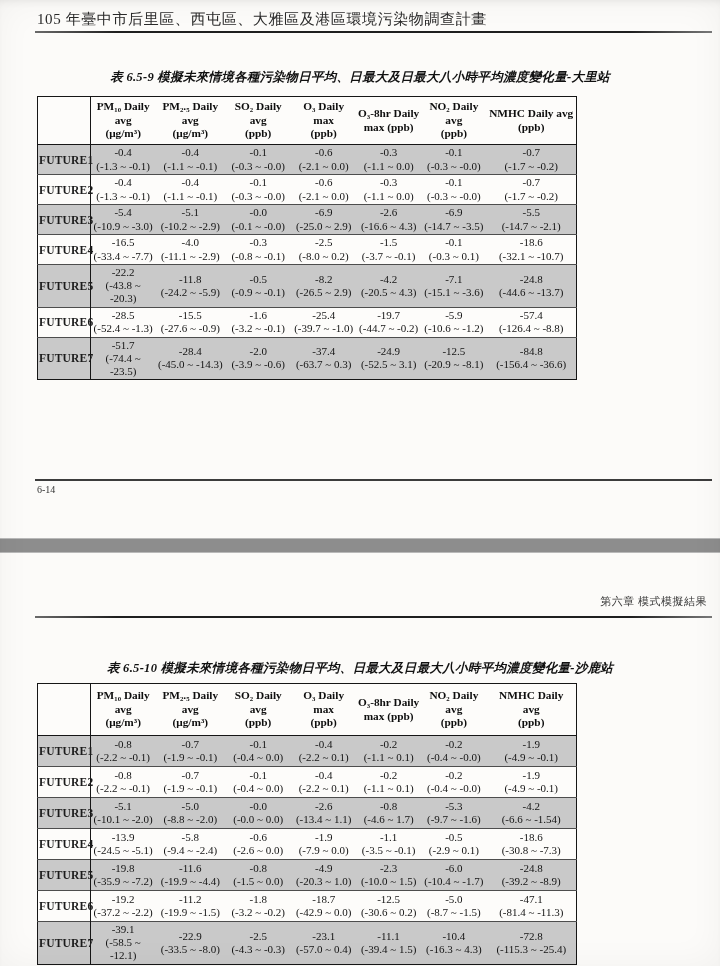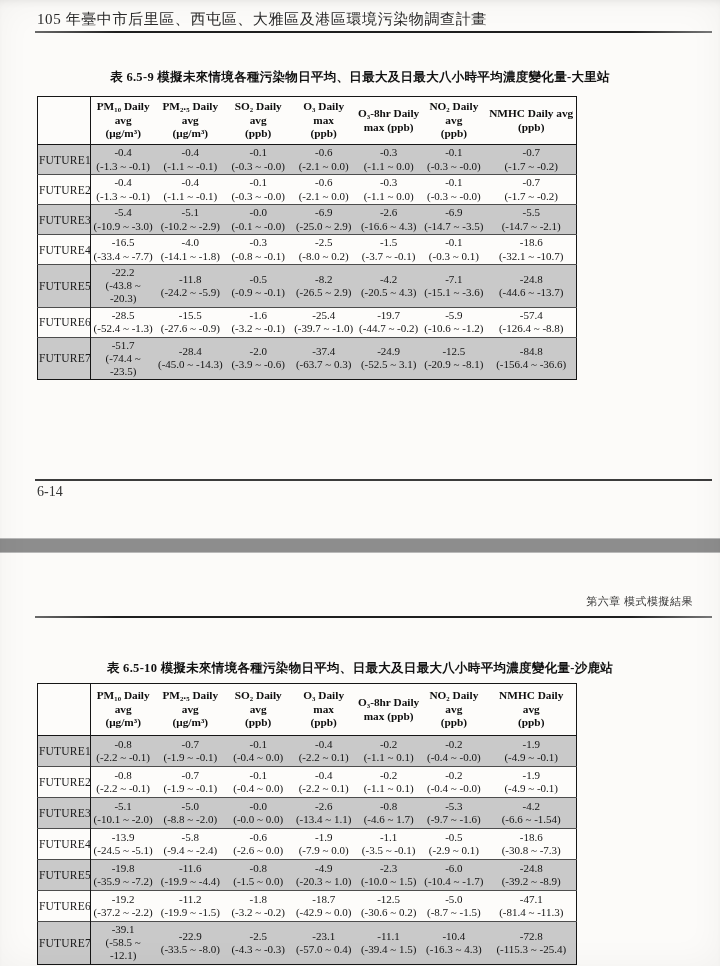--- a/index.html
+++ b/index.html
@@ -17,44 +17,44 @@
   }
   .doc-header {
     position:absolute; top:10px; left:37px;
     font-size:15px; letter-spacing:0.6px; color:#2a2a2a;
   }
   .rule { position:absolute; left:35px; width:677px; height:2px;
     background:linear-gradient(90deg,#6a6a6a,#1f1f1f 12%,#1f1f1f 88%,#7a7a7a); }
   .rule-top1 { top:31px; }
   .rule-top2 { top:616px; }
   .footer-rule { position:absolute; top:479px; left:35px; width:677px; height:1.5px; background:#3c3c3c; }
-  .page-num { position:absolute; top:484px; left:37px; font-size:14px; color:#333; }
+  .page-num { position:absolute; top:484px; left:37px; font-size:10px; color:#333; }
   .page-divider { position:absolute; top:538px; left:0; width:720px; height:15px;
     background:#8d8d8d; border-top:1px solid #b9b9b9; border-bottom:1px solid #b9b9b9; box-sizing:border-box; }
-  .chapter-header { position:absolute; top:594px; right:27px; font-size:11px; color:#383838; letter-spacing:0.5px; }
+  .chapter-header { position:absolute; top:594px; right:13px; font-size:11px; color:#383838; letter-spacing:0.5px; }
   .tbl-title {
     position:absolute; left:0; width:720px; text-align:center;
-    font-weight:bold; font-size:12.5px; letter-spacing:0.3px; color:#111;
+    font-weight:bold; font-size:12.5px; letter-spacing:0.3px; color:#111;font-style:italic;
   }
   .tbl1-title { top:69px; }
   .tbl2-title { top:660px; }
   .tbl-wrap { position:absolute; left:37px; width:540px;border-radius:11px; }
   .tbl1-wrap { top:96px; }
   .tbl2-wrap { top:683px; }
   table {
     width:100%; border-collapse:collapse; table-layout:fixed;
     border:1.6px solid #161616; background:#fdfcfa;
   }
   thead tr { border-bottom:1.2px solid #161616; background:#fdfcfa; }
   tbody tr { border-top:1px solid #4d4d4d; }
   tbody tr:nth-child(odd) { background:#c9c9c9; }
   th, td { padding:1px 1px; vertical-align:middle; }
   th.label-col { border-right:1.2px solid #161616; }
   thead th { font-weight:bold; font-size:11.3px; line-height:13.5px; text-align:center; color:#0e0e0e; }
-  tbody th.label-col { font-weight:normal; font-size:11.5px; text-align:center; letter-spacing:0.2px; }
+  tbody th.label-col { font-weight:bold; font-size:11.5px; text-align:center; letter-spacing:0.2px; }
   td { text-align:center; font-size:11px; line-height:13.2px; color:#141414; }
   .t1 thead tr { height:48px; }
   .t1 tbody tr { height:30px; }
   .t2 thead tr { height:52px; }
   .t2 tbody tr { height:31px; }
 </style>
 </head>
 <body>
 
 <div class="doc-header">105 年臺中市后里區、西屯區、大雅區及港區環境污染物調查計畫</div>
@@ -203,21 +203,21 @@
           </td>
         </tr>
         <tr>
           <th class="label-col">FUTURE4</th>
           <td>
             <div>-16.5</div>
             <div>(-33.4 ~ -7.7)</div>
           </td>
           <td>
             <div>-4.0</div>
-            <div>(-14.1 ~ -1.8)</div>
+            <div>(-11.1 ~ -2.9)</div>
           </td>
           <td>
             <div>-0.3</div>
             <div>(-0.8 ~ -0.1)</div>
           </td>
           <td>
             <div>-2.5</div>
             <div>(-8.0 ~ 0.2)</div>
           </td>
           <td>

